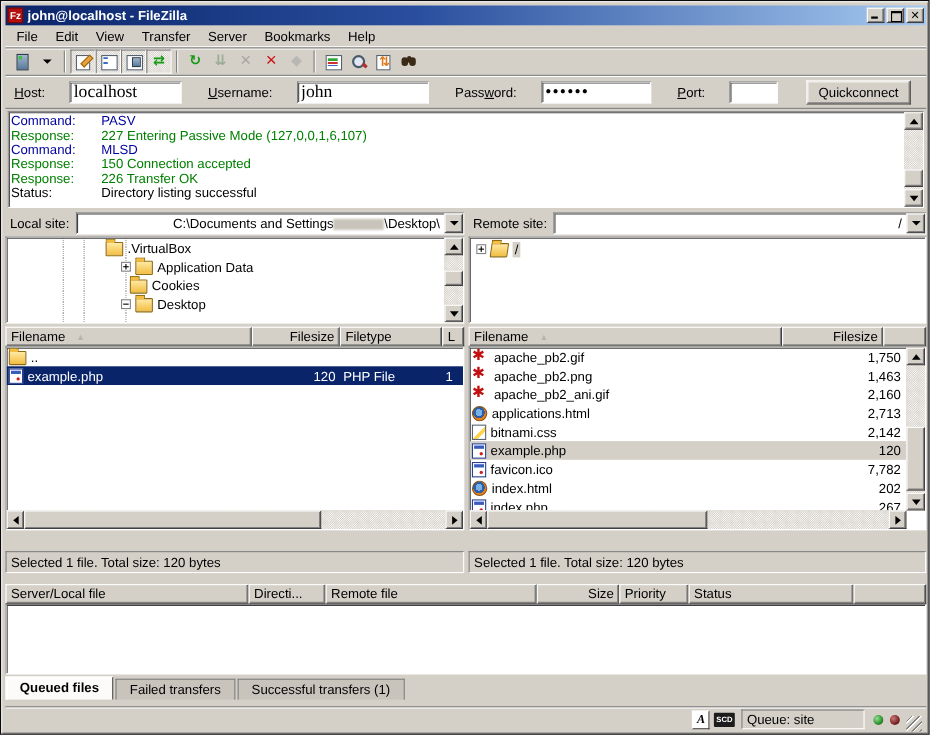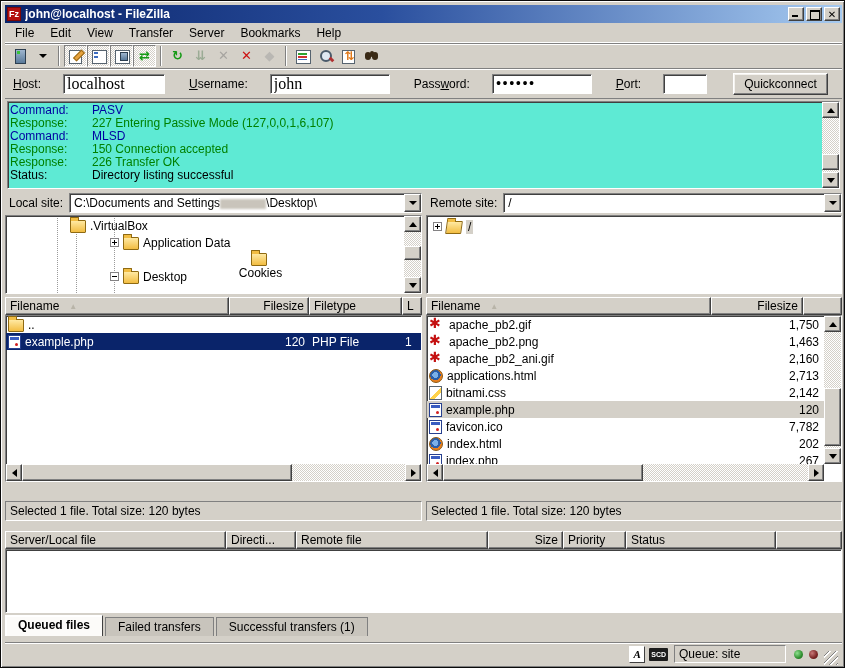--- a/index.html
+++ b/index.html
@@ -87,21 +87,21 @@
   .qc-user { width:120px; }
   .qc-pass { width:100px; letter-spacing:1px; }
   .qc-port { width:44px; }
   .qc-btn { margin-left:10px; height:22px; padding:0 10px; background:#d4d0c8; border:1px solid;
     border-color:#fff #404040 #404040 #fff; box-shadow:inset -1px -1px 0 #808080, inset 1px 1px 0 #f4f2ee;
     font-family:"Liberation Sans",sans-serif; font-size:12px; }
   .qc-drop { width:17px; height:22px; margin-left:2px; background:#d4d0c8; border:1px solid;
     border-color:#fff #404040 #404040 #fff; box-shadow:inset -1px -1px 0 #808080; display:flex; align-items:center; justify-content:center; }
 
   
-  .log { position:absolute; left:6px; top:100px; width:833px; height:88px; background:#5eead4;
+  .log { position:absolute; left:6px; top:100px; width:833px; height:88px; background:#ffffff;
     border:1px solid; border-color:#808080 #fff #fff #808080; box-shadow:inset 1px 1px 0 #404040; overflow:hidden; }
   .log-lines { position:absolute; left:2px; top:2px; right:19px; }
   .logline { display:flex; line-height:13px; white-space:nowrap; }
   .logline .lbl { width:82px; flex:none; }
   .logline[data-kind="command"] { color:#0000a0; }
   .logline[data-kind="response"] { color:#008000; }
   .logline[data-kind="status"] { color:#000; }
 
   
   .checker { background-image:linear-gradient(45deg,#fff 25%,transparent 25%,transparent 75%,#fff 75%),
@@ -119,21 +119,21 @@
   .tri-rt { width:0;height:0;border-top:4px solid transparent;border-bottom:4px solid transparent;border-left:5px solid #000; }
 
   
   .panel { position:absolute; top:192px; height:330px; }
   .panel.left  { left:4px;  width:417px; }
   .panel.right { left:425px; width:416px; }
   .site-row { position:absolute; left:0; top:0; right:0; height:20px; display:flex; align-items:center; }
   .site-label { padding:0 6px 0 4px; white-space:nowrap; }
   .combo { flex:1; height:20px; background:#fff; border:1px solid; border-color:#808080 #fff #fff #808080;
     box-shadow:inset 1px 1px 0 #404040; display:flex; align-items:center; }
-  .combo .val { flex:1; padding:4px 4px; white-space:nowrap; overflow:hidden; }
+  .combo .val { flex:1; padding:4px 4px; white-space:nowrap; overflow:hidden;text-align:right; }
   .combo .drop { width:17px; height:18px; background:#d4d0c8; border:1px solid; border-color:#fff #404040 #404040 #fff;
     box-shadow:inset -1px -1px 0 #808080; display:flex; align-items:center; justify-content:center; flex:none; }
   .redacted { display:inline-block; width:46px; height:10px; background:#c9c4bb; filter:blur(1.2px); vertical-align:middle; }
 
   .treebox { position:absolute; left:0; top:22px; right:0; height:79px; background:#fff;
     border:1px solid; border-color:#808080 #fff #fff #808080; box-shadow:inset 1px 1px 0 #404040; overflow:hidden; }
   .treebox.guides { background-image:
       repeating-linear-gradient(to bottom,#9a9a9a 0 1px,transparent 1px 2px),
       repeating-linear-gradient(to bottom,#9a9a9a 0 1px,transparent 1px 2px),
       repeating-linear-gradient(to bottom,#9a9a9a 0 1px,transparent 1px 2px);
@@ -332,30 +332,30 @@
       <span class="site-label">Local site:</span>
       <span class="combo">
         <span class="val"><span>C:\Documents and Settings</span><span class="redacted"></span><span>\Desktop\</span></span>
         <span class="drop">
             <span class="dropbtn-arrow"></span>
           </span>
       </span>
     </div>
     <div class="treebox guides">
       <div style="position:absolute;left:0;top:1px;right:18px;">
-        <div class="trow" style="padding-left:64px;">
+        <div class="trow" style="padding-left:90px;">
             <span class="fi" data-icon="folder"></span>
             <span>.VirtualBox</span>
           </div>
         <div class="trow" style="padding-left:104px;">
             <span class="expander plus"></span>
             <span class="fi" data-icon="folder"></span>
             <span>Application Data</span>
           </div>
-        <div class="trow" style="padding-left:112px;flex-direction:column;">
+        <div class="trow" style="padding-left:112px;">
             <span class="fi" data-icon="folder"></span>
             <span>Cookies</span>
           </div>
         <div class="trow" style="padding-left:104px;">
             <span class="expander minus"></span>
             <span class="fi" data-icon="folder"></span>
             <span>Desktop</span>
           </div>
       </div>
       <div class="sbv checker" style="right:0;top:0;bottom:0;">

